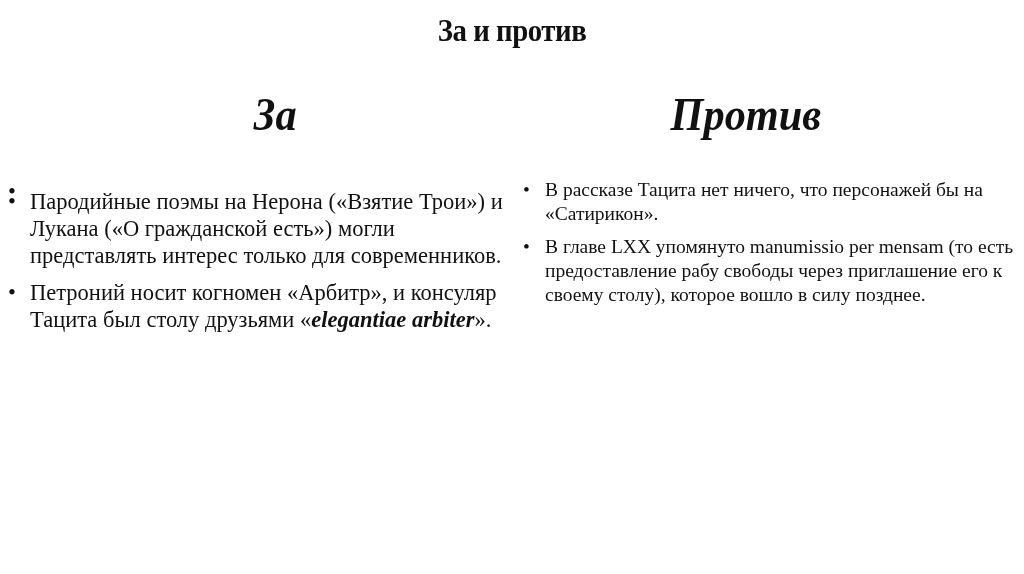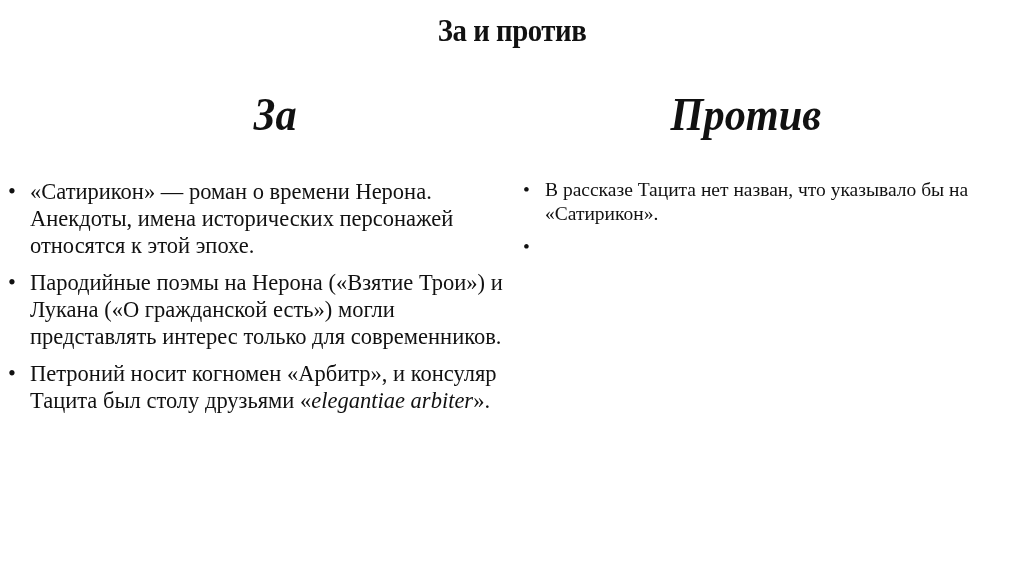--- a/index.html
+++ b/index.html
@@ -21,48 +21,48 @@
   ul.bullets {
     position: absolute; margin: 0; padding: 0; list-style: none;
     font-size: 22.5px; line-height: 27px;
   }
   ul.bullets.left { left: 8px; top: 178px; width: 500px; }
   ul.bullets.right { left: 519px; top: 178px; width: 500px; font-size: 19.5px; line-height: 24px; }
   ul.bullets li { position: relative; padding-left: 22px; margin-bottom: 10px; }
   ul.bullets.right li { padding-left: 26px; margin-bottom: 9px; }
   .bullet-dot { position: absolute; left: 0; top: 0; }
   ul.bullets.right .bullet-dot { left: 4px; }
-  .it { font-style: italic; }
+  .it { font-style: italic; font-weight: bold; }
 </style>
 </head>
 <body>
 
 <div>
   <div class="title">За и против</div>
 
   <div class="col-heading left">За</div>
   <div class="col-heading right">Против</div>
 
   <ul class="bullets left">
     <li>
       <span class="bullet-dot">•</span>
-      <span>«Сатирикон» — роман о времени Нерона. Анекдоты, имена исторических персонажей относятся к этой эпохе.</span>
     </li>
     <li>
       <span class="bullet-dot">•</span>
       <span>Пародийные поэмы на Нерона («Взятие Трои») и Лукана («О гражданской есть») могли представлять интерес только для современников.</span>
     </li>
     <li>
       <span class="bullet-dot">•</span>
       <span>Петроний носит когномен «Арбитр», и консуляр Тацита был столу друзьями «</span><span class="it">elegantiae arbiter</span><span>».</span>
     </li>
   </ul>
 
   <ul class="bullets right">
     <li>
       <span class="bullet-dot">•</span>
-      <span>В рассказе Тацита нет назван, что указывало бы на «Сатирикон».</span>
+      <span>В рассказе Тацита нет ничего, что персонажей бы на «Сатирикон».</span>
     </li>
     <li>
       <span class="bullet-dot">•</span>
+      <span>В главе LXX упомянуто manumissio per mensam (то есть предоставление рабу свободы через приглашение его к своему столу), которое вошло в силу позднее.</span>
     </li>
   </ul>
 </div>
 
 </body></html>

